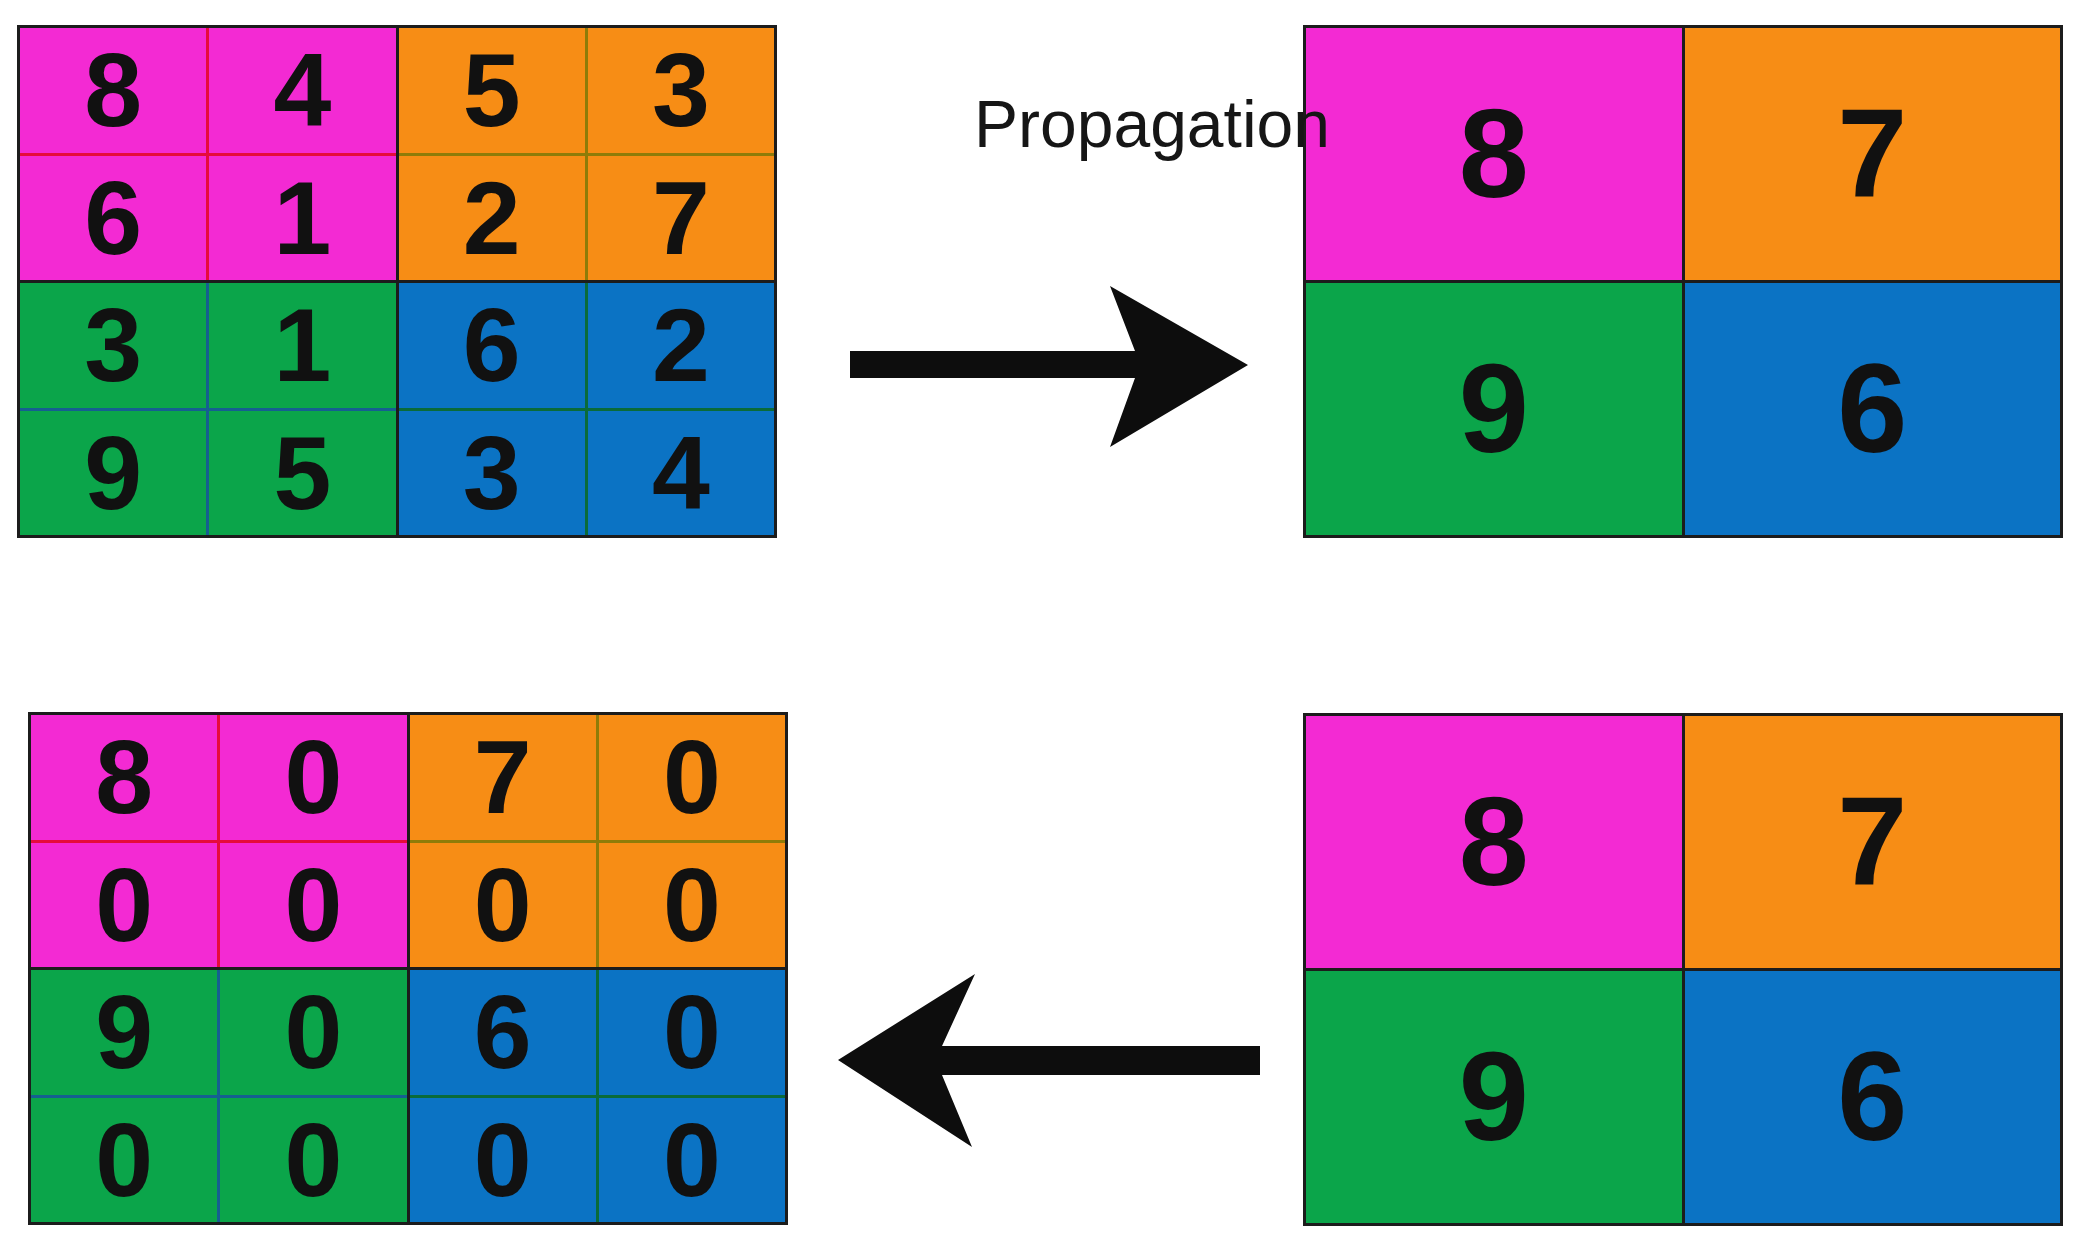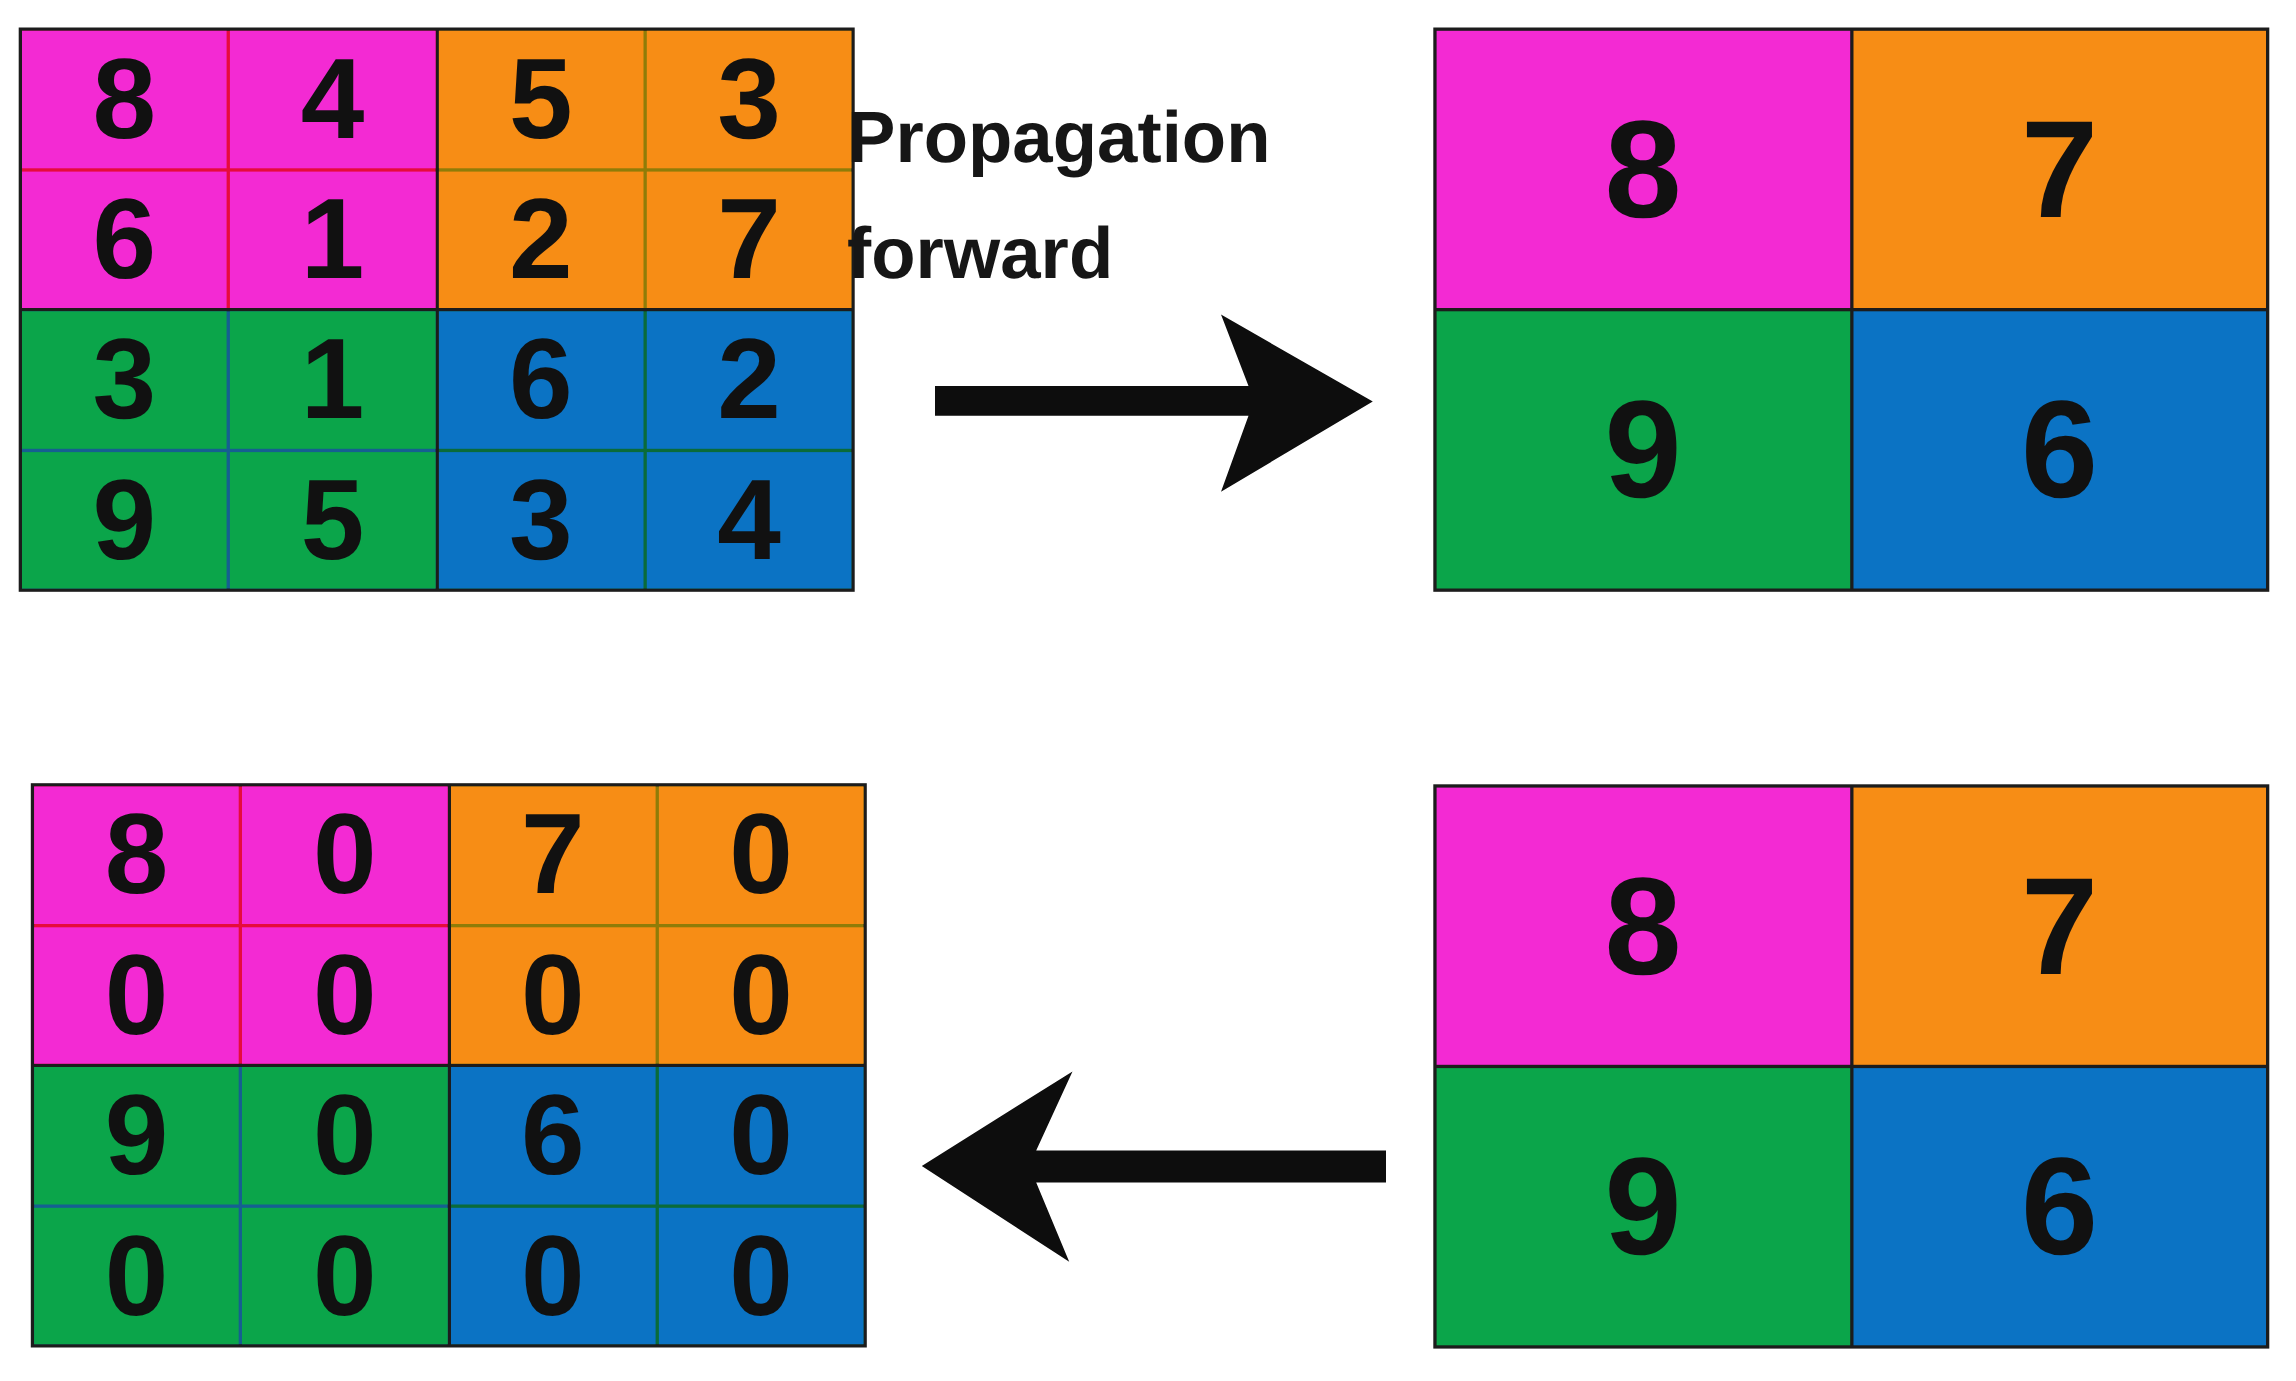--- a/index.html
+++ b/index.html
@@ -36,22 +36,22 @@
   .q-magenta .cell { background: var(--magenta, #f32ad3); }
   .q-orange  .cell { background: var(--orange,  #f78d15); }
   .q-green   .cell { background: var(--green,   #0ba54a); }
   .q-blue    .cell { background: var(--blue,    #0b73c4); }
 
   .c44 { font-size:104px; }
   .c22 { font-size:126px; }
 
   
   .label {
-    position:absolute; text-align:left; color: var(--text, #161616);
-    font-weight:bold;
+    position:absolute; text-align:right; color: var(--text, #161616);
+    font-weight:normal;
   }
   .label-forward { left:770px; top:72px; width:560px; font-size:66px; line-height:1.6; }
   .label-backward { left:765px; top:866px; width:580px; font-size:53px; line-height:1.2; }
 
   .arrow-svg { position:absolute; }
   .arrow-svg polygon { fill: var(--arrow, #0d0d0d); }
 </style>
 </head>
 <body>
 
@@ -136,21 +136,20 @@
     <div class="quad one q-green">
       <div class="cell c22">9</div>
     </div>
     <div class="quad one q-blue">
       <div class="cell c22">6</div>
     </div>
   </div>
 
   <div class="label label-forward">
     <div>Propagation</div>
-    <div>forward</div>
   </div>
 
   <svg class="arrow-svg" style="left:840px;top:275px;" width="420" height="185" viewBox="840 275 420 185">
     <polygon points="850,351 1135,351 1110,286 1248,365 1110,447 1135,378 850,378"></polygon>
   </svg>
 
 
   <svg class="arrow-svg" style="left:828px;top:960px;" width="442" height="200" viewBox="828 960 442 200">
     <polygon points="1260,1046 942,1046 975,974 838,1060 972,1147 942,1075 1260,1075"></polygon>
   </svg>

